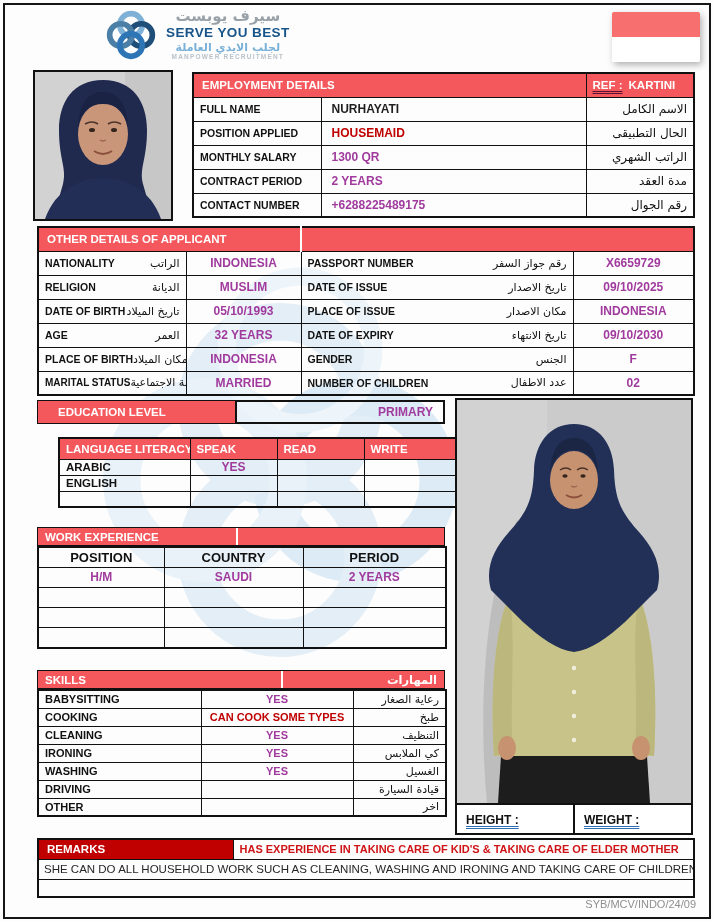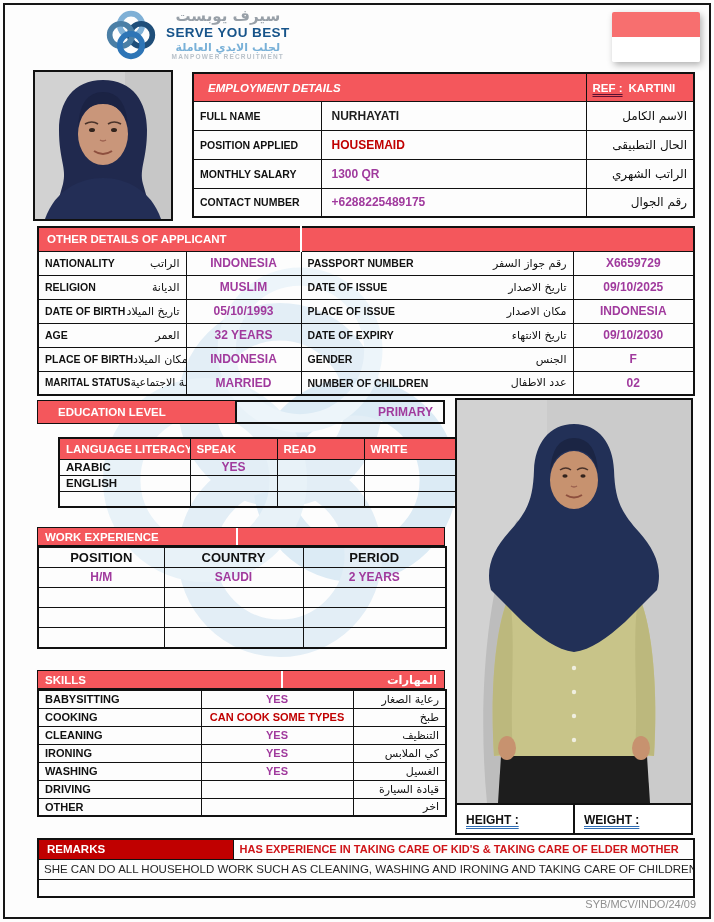--- a/index.html
+++ b/index.html
@@ -34,21 +34,21 @@
   .ar{font-family:"DejaVu Sans",sans-serif;font-size:11px;color:#111;}
   .val{font-weight:bold;font-size:12px;}
   .purple{color:#a03a9d;}
   .redv{color:#c00000;}
   .darkv{color:#1f1f1f;}
   .center{text-align:center;}
   .right{text-align:right;}
   
   .emp{left:192px;top:72px;width:501px;height:146px;}
   .emp td{height:24px;}
-  .emp .bar-title{padding-left:14px;font-style:italic;}
+  .emp .bar-title{padding-left:8px;}
   .refu{text-decoration:underline double;text-decoration-color:#5a1030;text-underline-offset:2px;}
   .refv{margin-left:6px;}
   .emp .val{padding-left:10px;margin-left:18px;}
   .emp .ar{font-size:12px;}
   
   .other{left:37px;top:226px;width:656px;height:166px;}
   .other td{height:24px;}
   .other .hdr2{border-left:2px solid #fff;}
   .pair{display:flex;justify-content:space-between;align-items:center;}
   
@@ -149,20 +149,25 @@
     </tr>
     <tr>
       <td class="lbl">POSITION APPLIED</td>
       <td class="val redv">HOUSEMAID</td>
       <td class="ar right">الحال التطبيقى</td>
     </tr>
     <tr>
       <td class="lbl">MONTHLY SALARY</td>
       <td class="val purple">1300 QR</td>
       <td class="ar right">الراتب الشهري</td>
+    </tr>
+    <tr>
+      <td class="lbl">CONTRACT PERIOD</td>
+      <td class="val purple">2 YEARS</td>
+      <td class="ar right">مدة العقد</td>
     </tr>
     <tr>
       <td class="lbl">CONTACT NUMBER</td>
       <td class="val purple">+6288225489175</td>
       <td class="ar right">رقم الجوال</td>
     </tr>
   </tbody>
     </table>
 
   <table class="other boxed">

